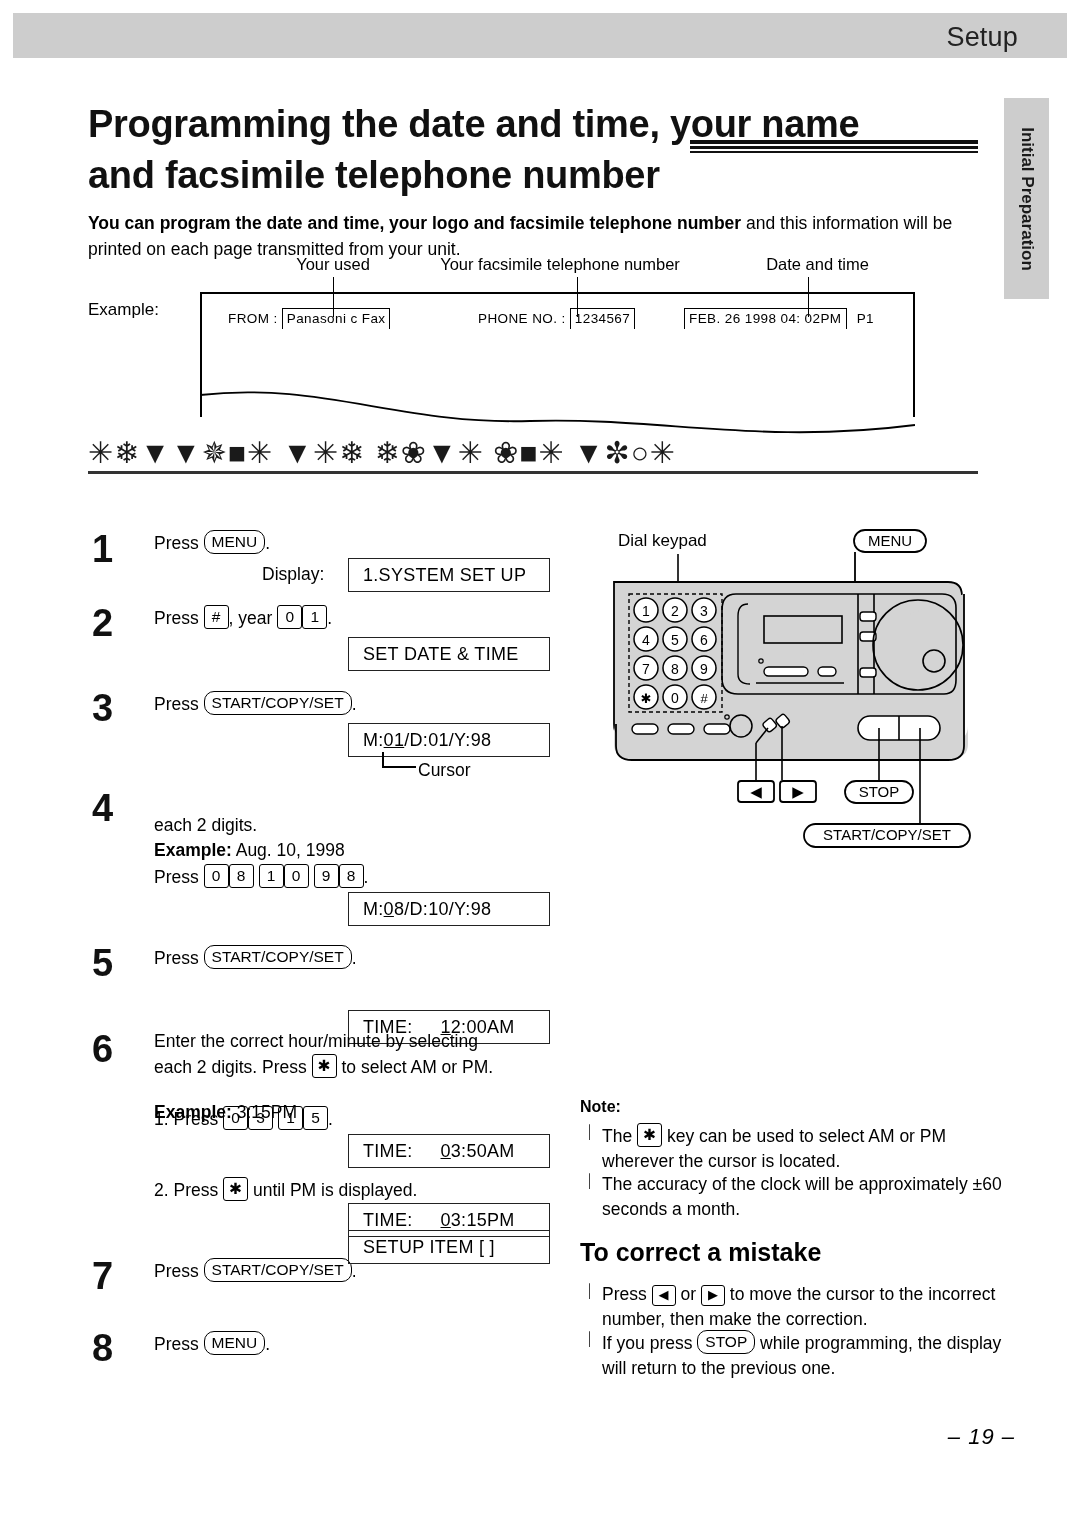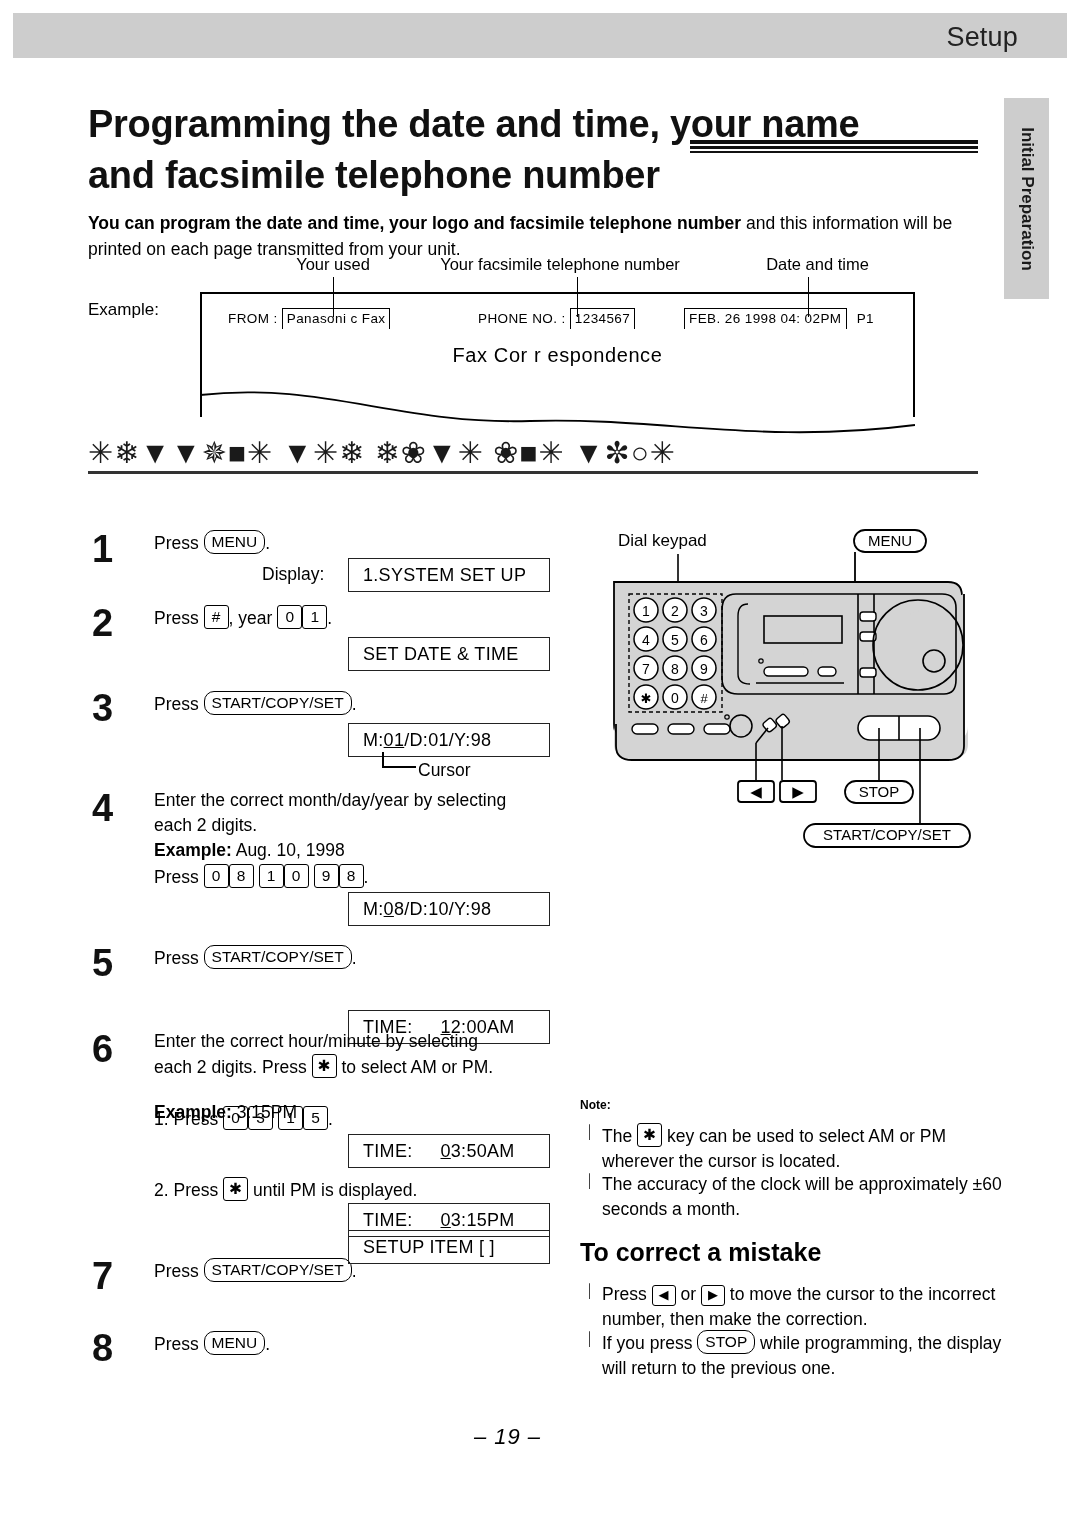--- a/index.html
+++ b/index.html
@@ -79,32 +79,32 @@
   .lcd u{text-decoration:underline;}
   .display-label{position:absolute;font-size:17.5px;}
 
   
   #cursor-leader{position:absolute;left:382px;top:752px;width:60px;height:22px;}
   #cursor-leader .v{position:absolute;left:0;top:0;width:1.6px;height:16px;background:#000;}
   #cursor-leader .h{position:absolute;left:0;top:14.4px;width:34px;height:1.6px;background:#000;}
   #cursor-word{position:absolute;left:418px;top:760px;font-size:17.5px;}
 
   
-  #note-title{left:580px;top:1098px;font-size:12px;font-weight:bold;}
+  #note-title{left:580px;top:1098px;font-size:16px;font-weight:bold;}
   .bullet{position:absolute;font-size:17.5px;line-height:1.42;padding-left:22px;width:auto;}
   .bullet::before{content:"\2502";position:absolute;left:6px;top:0px;font-size:13px;color:#333;}
   #correct-title{left:580px;top:1238px;font-size:25px;font-weight:bold;}
 
   
   #machine{left:596px;top:528px;width:412px;height:330px;}
 
   
   #page-number{left:0;top:1424px;width:1080px;text-align:center;font-size:22px;
                font-style:italic;letter-spacing:1px;}
-  #page-number{left:0;width:1015px;}
+  #page-number{left:0;width:1015px;text-align:right;}
 </style>
 </head>
 <body>
 
 <div class="abs" id="header-band"></div>
 <div class="abs" id="header-title">Setup</div>
 
 <div class="abs" id="side-tab">
   <div id="side-tab-label">Initial Preparation</div>
 </div>
@@ -144,21 +144,20 @@
   <div class="fax-row" style="left:278px;">
     <span>PHONE  NO.   :</span>
     <span class="fldbox">1234567</span>
   </div>
 
   <div class="fax-row" style="left:484px;">
     <span class="fldbox">FEB.   26  1998  04: 02PM</span>
     <span style="margin-left:6px;">P1</span>
   </div>
 
-  <div id="fax-body">Fax  Cor r espondence</div>
 
   <svg id="fax-wave" viewBox="0 0 715 52" preserveAspectRatio="none">
     <path d="M0,4 C120,-10 200,34 330,30 C460,26 560,54 715,34" fill="none" stroke="#000" stroke-width="1.8"></path>
   </svg>
 </div>
 
 <div class="abs" id="section-heading">
   <div id="dingbats">✳❄▼▼✵■✳ ▼✳❄ ❄❀▼✳ ❀■✳ ▼✼○✳</div>
   <div id="heading-rule"></div>
 </div>
@@ -184,21 +183,21 @@
   <span class="pad"><span>M:</span><u>01</u><span>/D:01/Y:98</span></span>
 </div>
 <div id="cursor-leader">
     <span class="v"></span>
     <span class="h"></span>
   </div>
 <div id="cursor-word">Cursor</div>
 
 <div class="step-num" style="left:92px;top:789px;">4</div>
 <div class="step-txt" style="left:138px;top:788px;width:420px;">
-  <span>Enter the correct month/day/year by selecting</span><br>
+  <br>
   <span>each 2 digits.</span>
 </div>
 <div class="step-txt" style="left:138px;top:838px;">
   <b>Example:</b>
   <span>Aug. 10, 1998</span>
 </div>
 <div class="step-txt" style="left:138px;top:864px;">
   <span>Press </span><span class="key sq">0</span><span class="key sq">8</span><span style="display:inline-block;width:5px;"></span><span class="key sq">1</span><span class="key sq">0</span><span style="display:inline-block;width:5px;"></span><span class="key sq">9</span><span class="key sq">8</span><span>.</span>
 </div>
 <div class="lcd" style="top:892px;">

